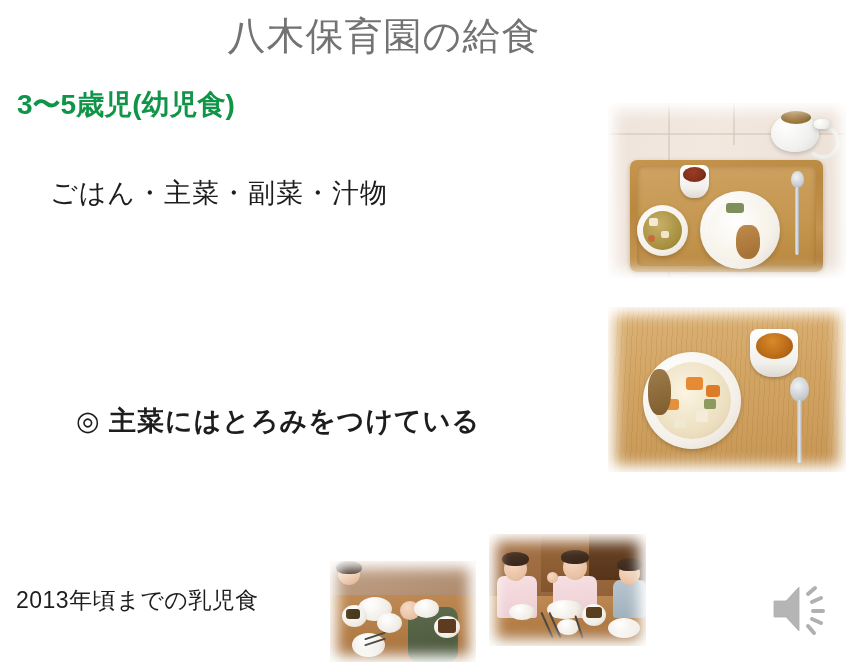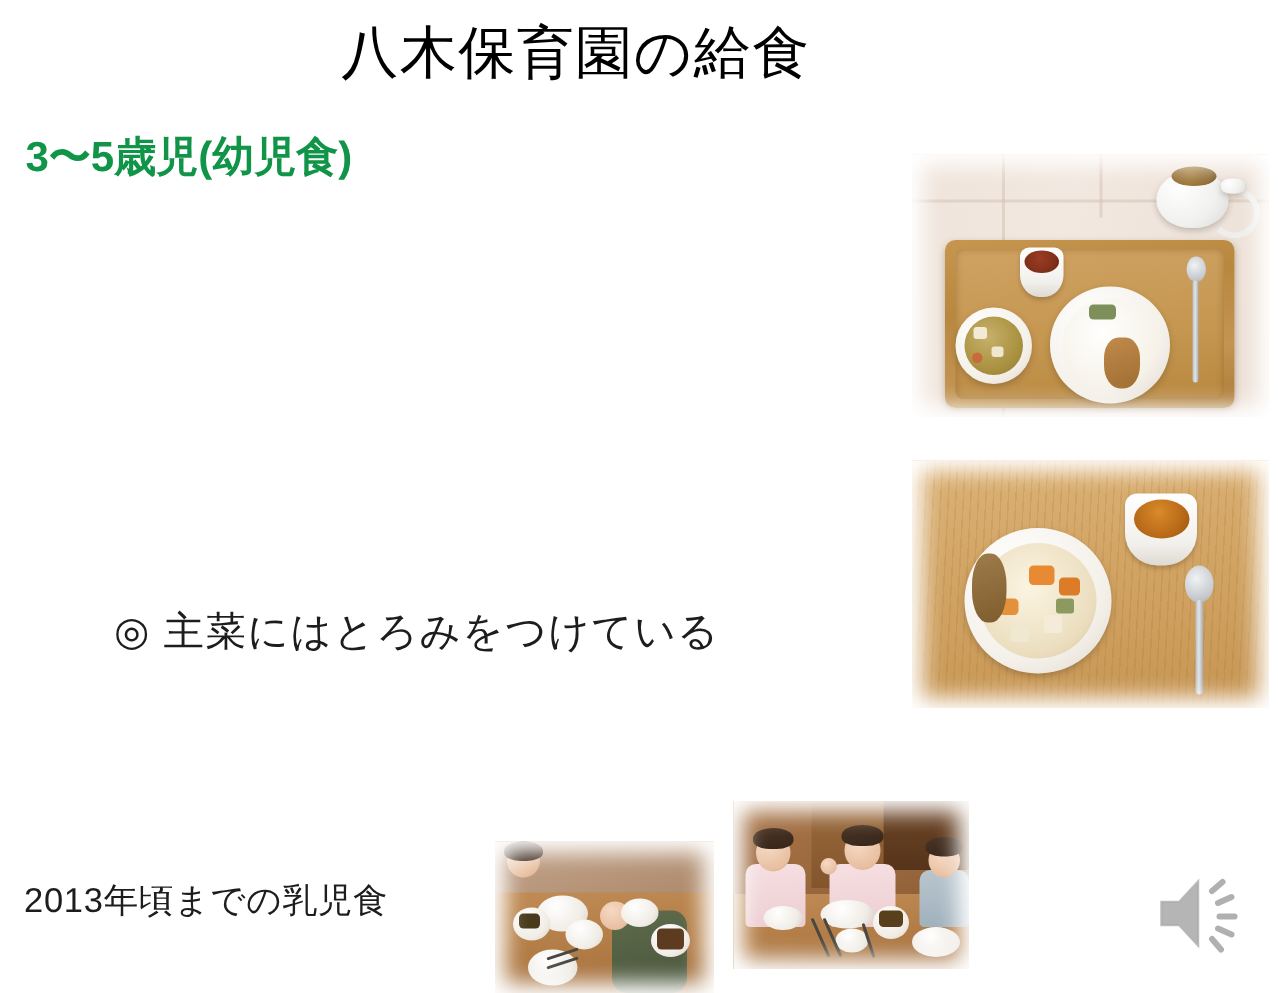--- a/index.html
+++ b/index.html
@@ -23,21 +23,21 @@
   
   #slide-title {
     position: absolute;
     left: 0;
     top: 14px;
     width: 768px;
     text-align: center;
     font-size: 38px;
     line-height: 1.2;
     letter-spacing: 1px;
-    color: #000000;
+    color: #737373;
     font-weight: 400;
     white-space: nowrap;
   }
 
   
   .section-heading {
     position: absolute;
     font-size: 28px;
     font-weight: bold;
     letter-spacing: 0px;
@@ -67,20 +67,21 @@
     left: 50px;
     top: 177px;
   }
   #infant-menu {
     left: 44px;
     top: 368px;
   }
   #infant-note {
     left: 76px;
     top: 405px;
+    font-weight: bold;
   }
 
   
   #bottom-caption {
     position: absolute;
     left: 16px;
     top: 585px;
     font-size: 23px;
     color: #1d1d1d;
     white-space: nowrap;
@@ -268,20 +269,21 @@
 </style>
 </head>
 <body>
 
 <div id="slide">
 
   <div id="slide-title">八木保育園の給食</div>
 
   <div class="section-heading" id="heading-toddler" style="color:#0f9448;">3〜5歳児(幼児食)</div>
 
+  <div class="body-line" id="toddler-menu">ごはん・主菜・副菜・汁物</div>
 
 
 
   <div class="body-line" id="infant-note">◎ 主菜にはとろみをつけている</div>
 
   <div id="bottom-caption">2013年頃までの乳児食</div>
 
   <div class="photo" id="photo-toddler-meal">
     <div class="scene">
       <div class="cloth-fold" style="left:60px;top:0;width:2px;height:175px;"></div>

